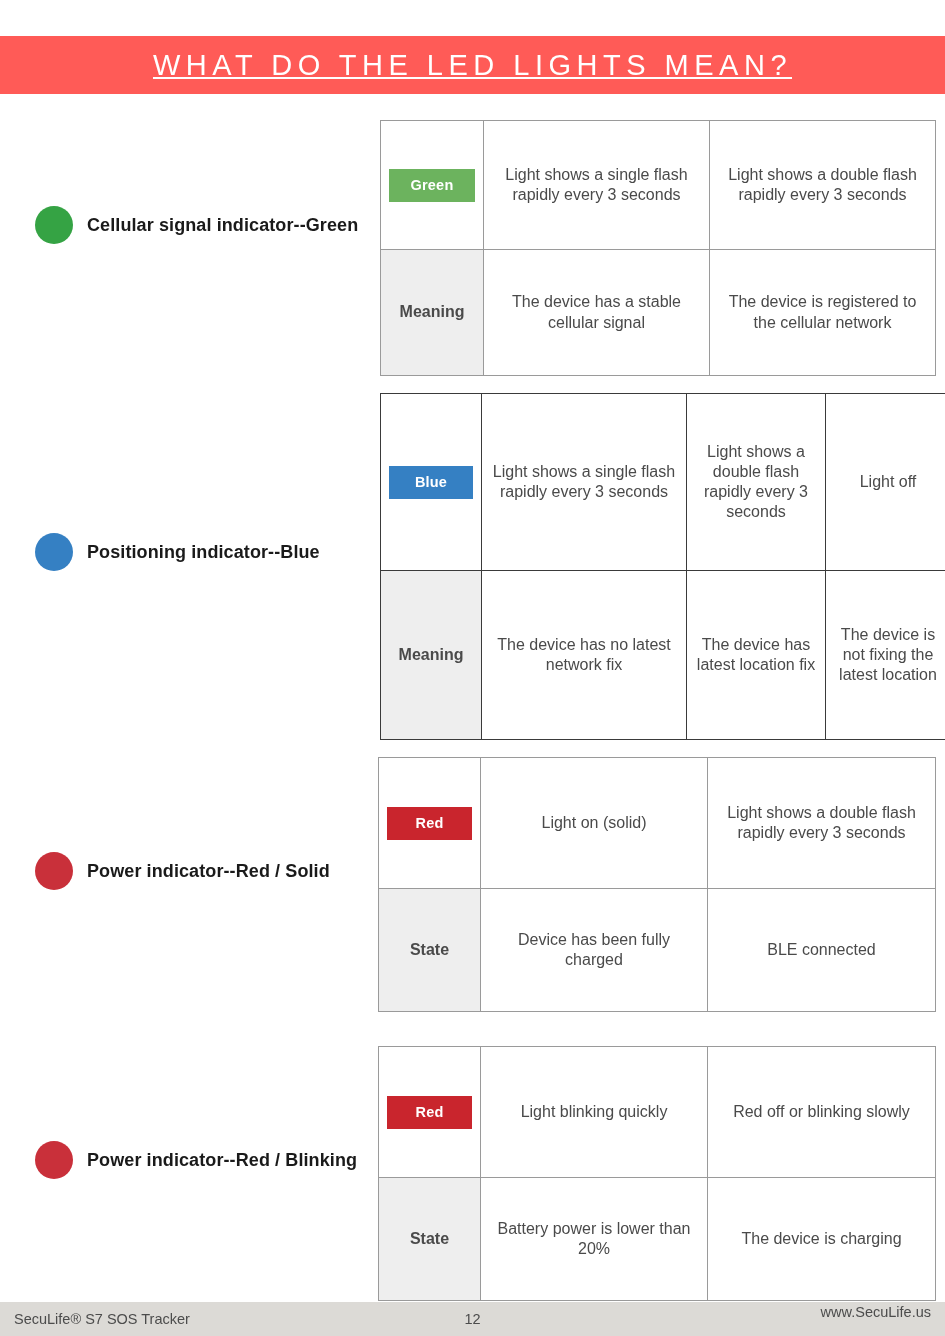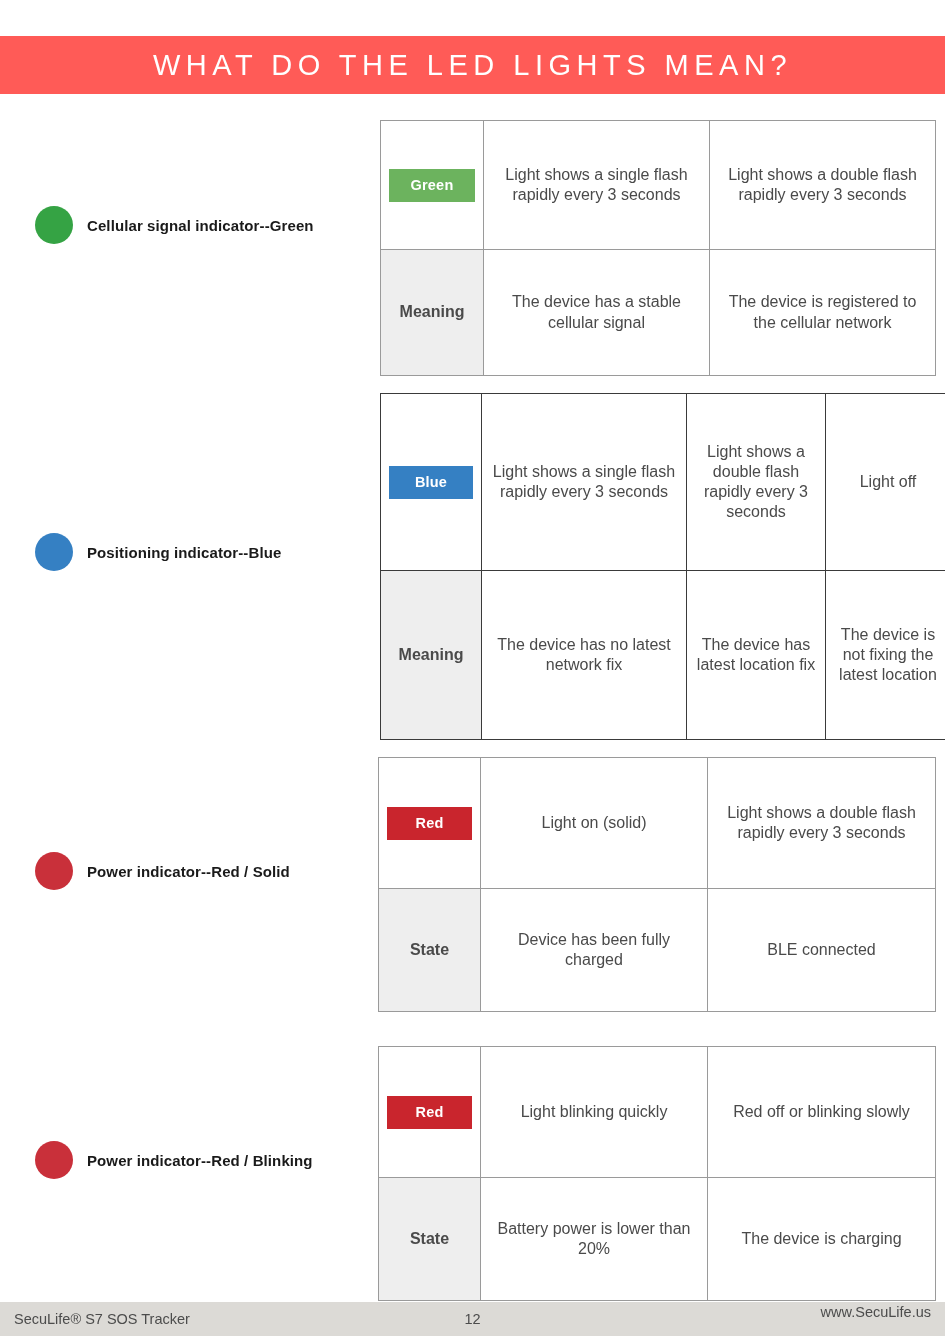--- a/index.html
+++ b/index.html
@@ -7,27 +7,27 @@
     width:945px;height:1336px;position:relative;background:#ffffff;
     font-family:"Liberation Sans",sans-serif;overflow:hidden;
   }
   
   .header-band{
     position:absolute;left:0;top:36px;width:945px;height:58px;
     background:#ff5b57;display:flex;align-items:center;justify-content:center;
   }
   .header-title{
     color:#ffffff;font-size:29px;font-weight:400;letter-spacing:5.5px;
-    text-transform:uppercase;white-space:nowrap;line-height:1;
+    text-transform:uppercase;white-space:nowrap;line-height:1;text-decoration:underline;
   }
   
   .legend-row{position:absolute;left:35px;display:flex;align-items:center;}
   .legend-dot{width:38px;height:38px;border-radius:50%;flex:0 0 38px;}
   .legend-label{
-    margin-left:14px;font-size:15px;font-weight:700;color:#1a1a1a;
+    margin-left:14px;font-size:18px;font-weight:700;color:#1a1a1a;
     letter-spacing:.1px;white-space:nowrap;
   }
   
   .led-table{position:absolute;border-collapse:collapse;table-layout:fixed;}
   .led-table td{
     vertical-align:middle;text-align:center;color:#4a4a4a;
     font-size:16px;line-height:1.26;padding:4px 7px;
   }
   .thin td{border:1px solid #9a9a9a;}
   .thick td{border:1.6px solid #3a3a3a;}

